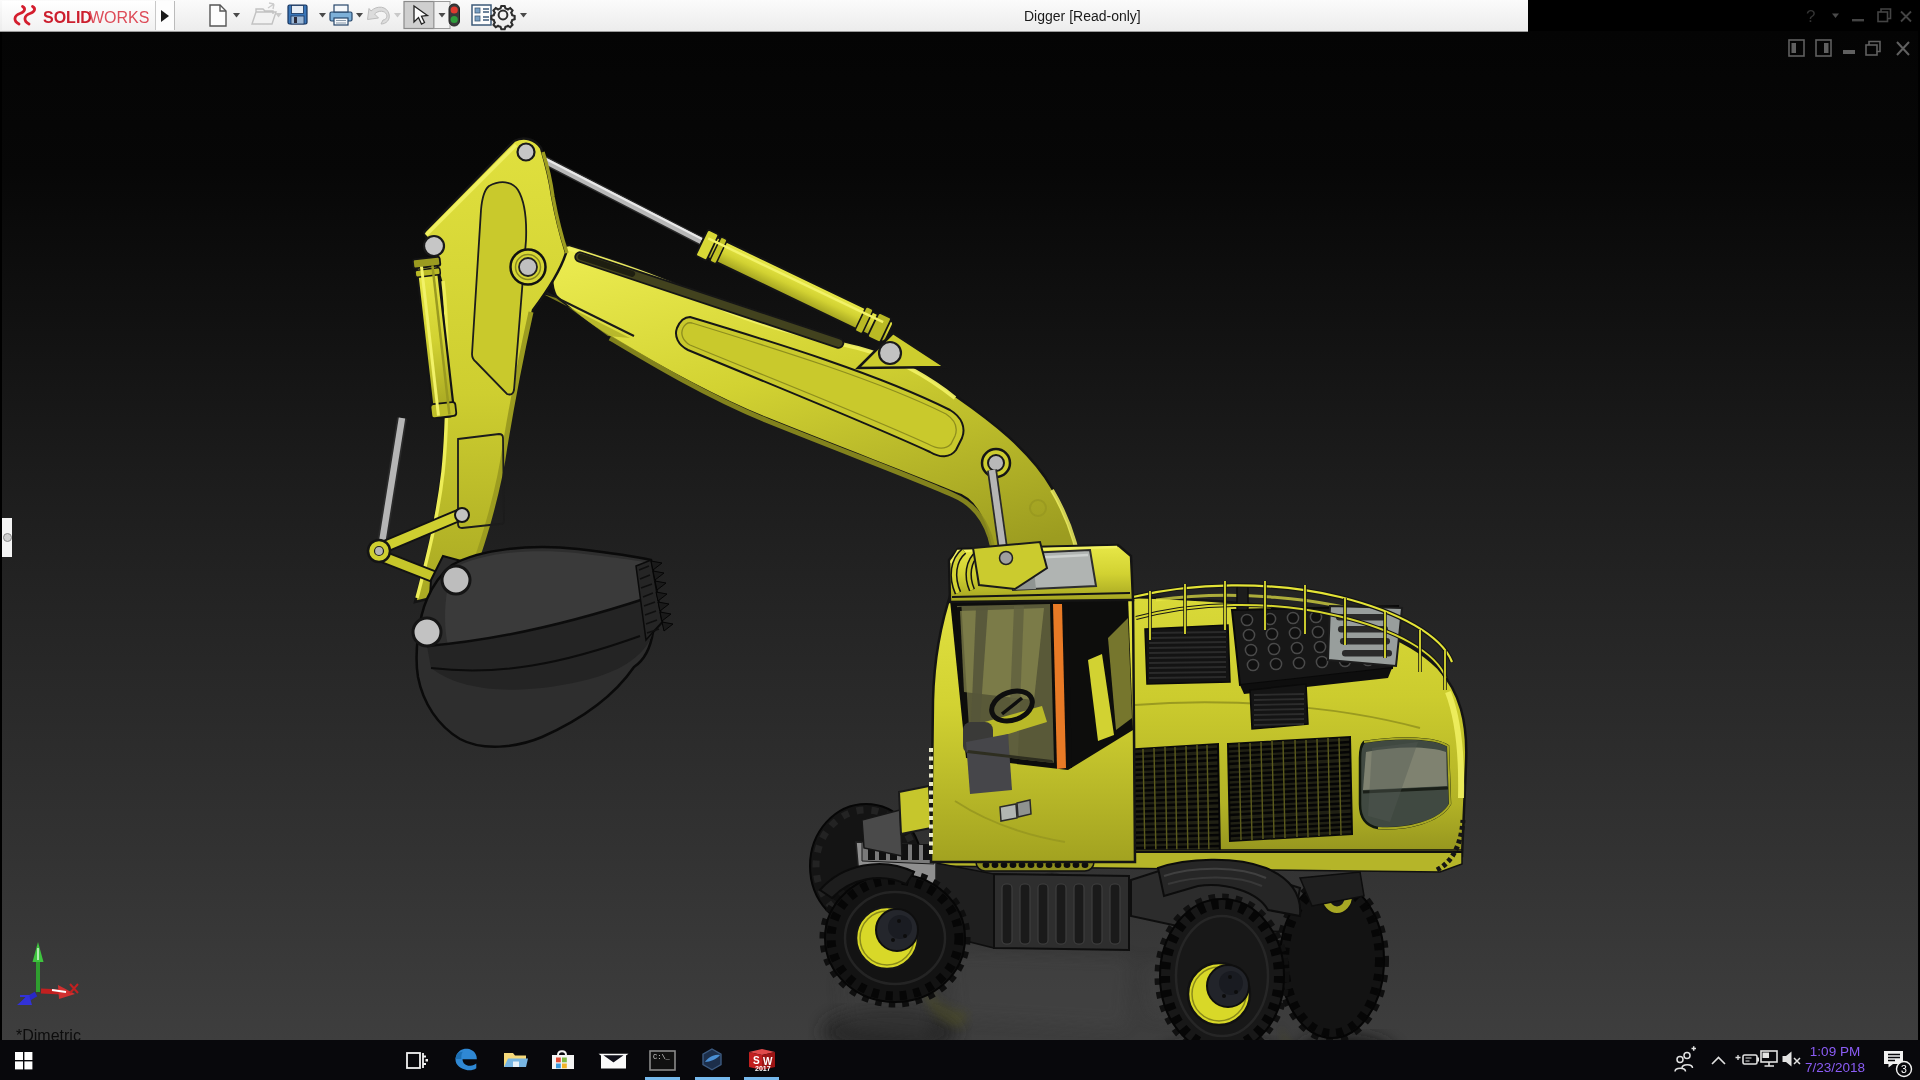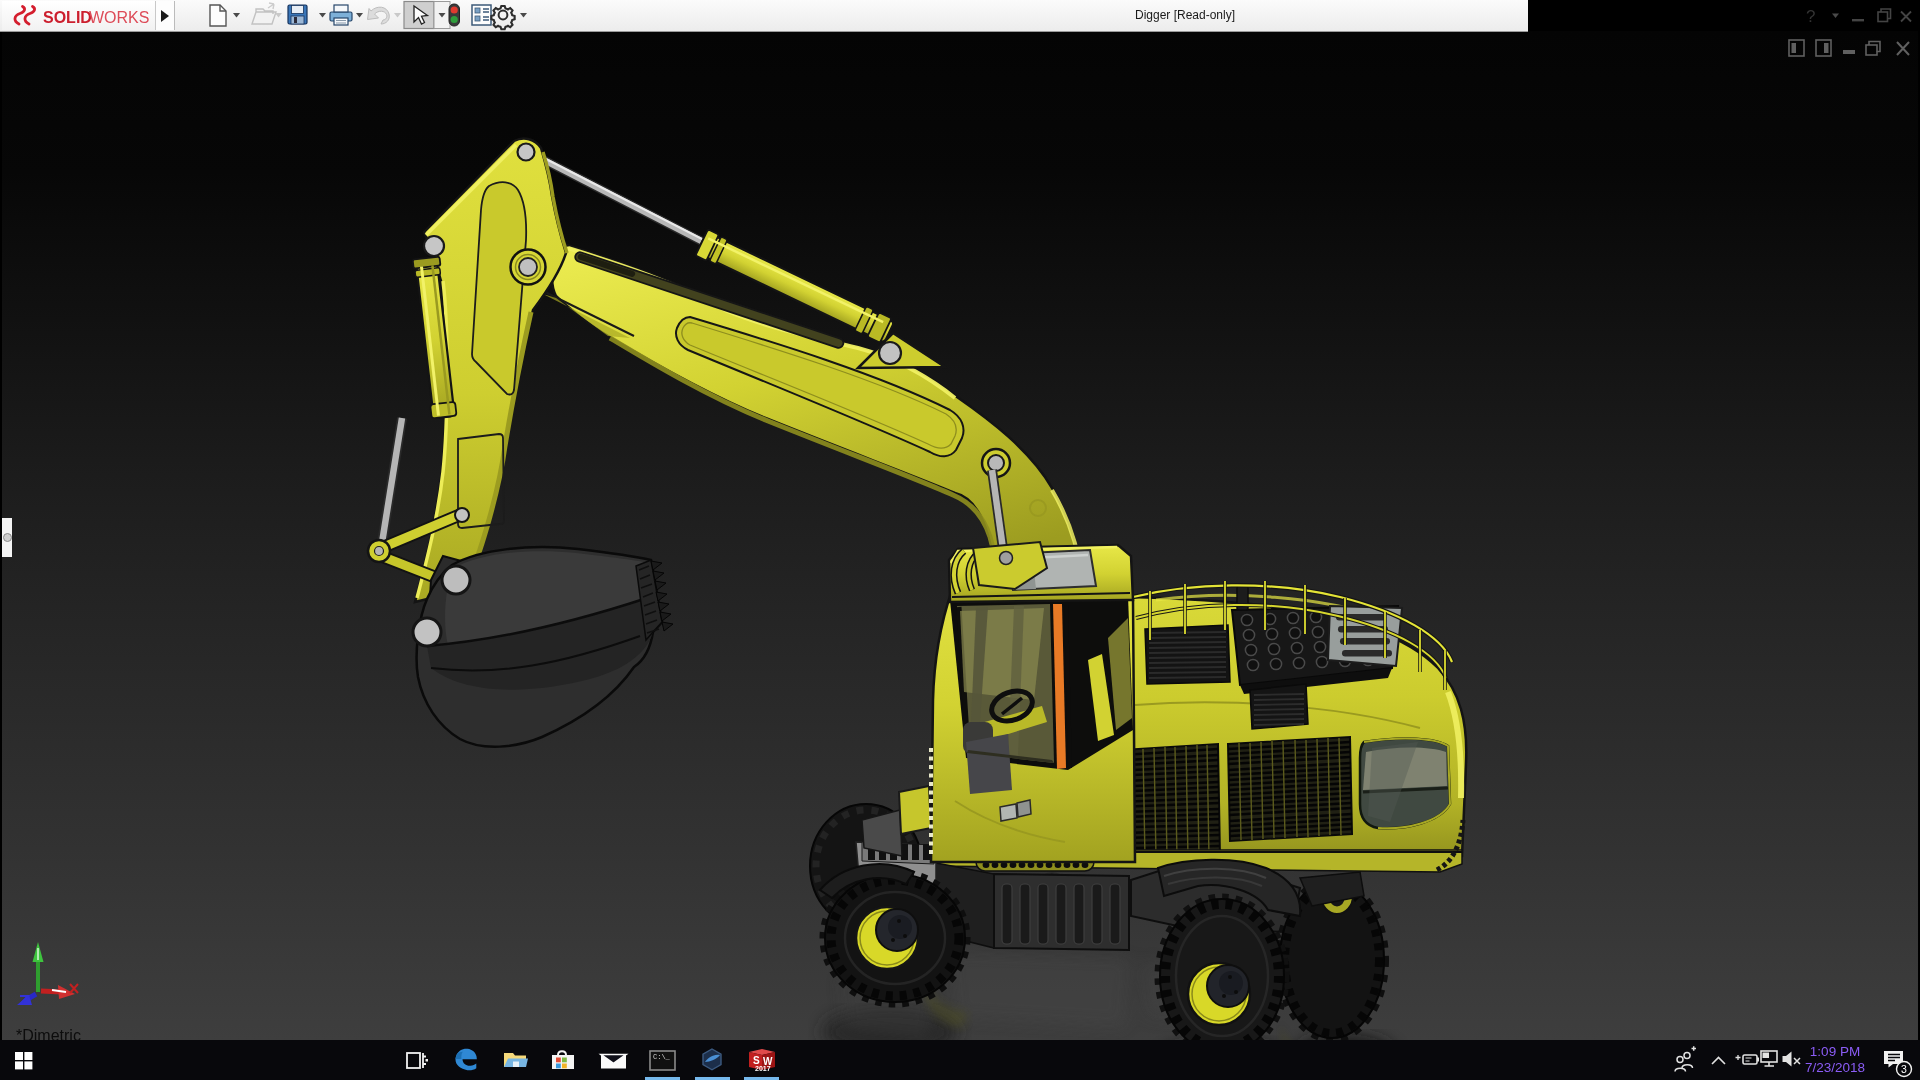--- a/index.html
+++ b/index.html
@@ -5,22 +5,22 @@
   html,body{margin:0;padding:0;width:1920px;height:1080px;overflow:hidden;background:#000;
     font-family:"Liberation Sans",sans-serif;}
   #topbar{position:absolute;left:0;top:0;width:1528px;height:31px;
     background:linear-gradient(#fbfbfb,#ececec);border-bottom:1px solid #9a9a9a;}
   #logo{position:absolute;left:2px;top:1px;width:153px;height:29px;
     background:linear-gradient(#ffffff,#f2f2f2);border-right:1px solid #c8c8c8;}
   #flyout{position:absolute;left:156px;top:1px;width:18px;height:29px;background:#fdfdfd;
     border-right:1px solid #bbb;}
   #flyout:after{content:"";position:absolute;left:5px;top:9px;border-left:8px solid #1a1a1a;
     border-top:6px solid transparent;border-bottom:6px solid transparent;}
-  #title{position:absolute;top:8px;left:1060px;width:250px;text-align:center;
-    font-size:12px;color:#1a1a1a;}
+  #title{position:absolute;top:8px;left:1024px;width:250px;
+    font-size:14px;color:#1a1a1a;}
   #viewport{position:absolute;left:2px;top:31px;width:1916px;height:1009px;
     background:linear-gradient(#040404 0%, #070707 14%, #121212 30%, #1c1c1c 44%, #242424 57%, #2b2b2b 69%, #323232 81%, #393939 92%, #3e3e3e 100%);}
   #vpsvg{position:absolute;left:-2px;top:-31px;}
   #sidetab{position:absolute;left:0px;top:487px;width:10px;height:39px;background:#f4f4f4;}
   #sidetab:after{content:"";position:absolute;left:1px;top:15px;width:7px;height:7px;border-radius:50%;
     background:#cfcfcf;border:1px solid #8a8a8a;}
   #dimetric{position:absolute;left:14px;top:996px;font-size:16px;color:#0c0c0c;text-align:right;}
   #taskbar{position:absolute;left:0;top:1040px;width:1920px;height:40px;background:#08080c;}
   #search{position:absolute;left:48px;top:0px;width:342px;height:40px;background:#f3f3f3;
     border:1px solid #7a7a7a;box-sizing:border-box;}

